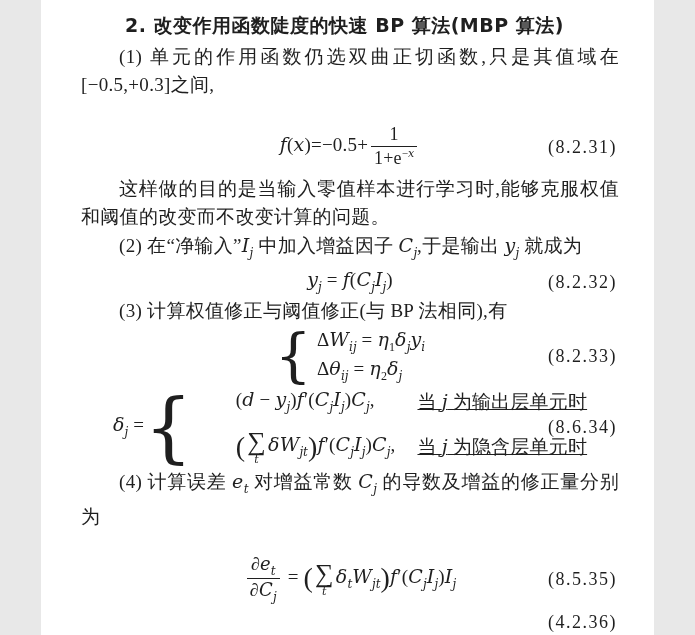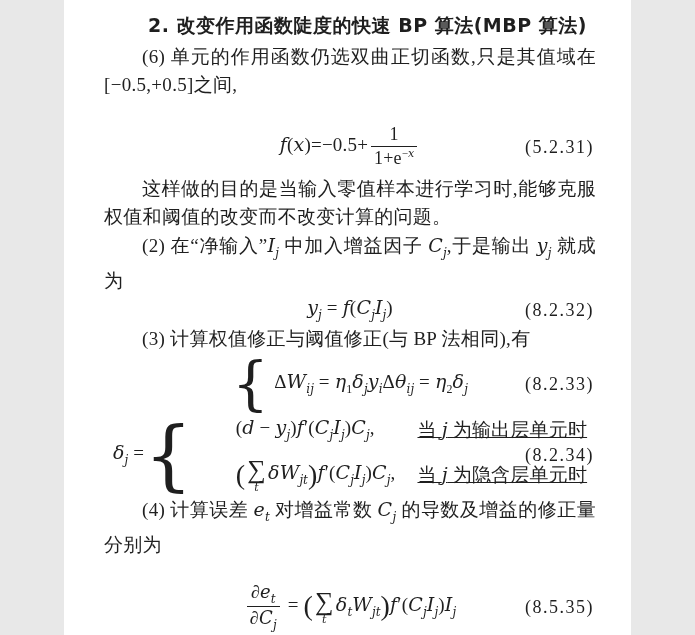--- a/index.html
+++ b/index.html
@@ -1,17 +1,17 @@
 <!DOCTYPE html>
 <html><head>
 <meta charset="utf-8">
 <style>
   html,body { margin:0; padding:0; background:#e8e8e8; }
   .page {
-    position:relative; width:567px; height:635px; margin:0 auto;
+    position:relative; width:613px; height:635px; margin:0 auto;
     background:#ffffff; color:#1f1f1f; overflow:hidden;
     font-family:"Liberation Serif","DejaVu Serif",serif;
     box-sizing:border-box; padding:8px 35px 0 40px;
   }
   .heading {
     font-family:"DejaVu Sans","Liberation Sans",sans-serif;
     font-weight:bold; font-size:19px; line-height:30px;
     padding-left:44px; margin:2px 0 3px 0; letter-spacing:0.5px;
   }
   .text {
@@ -44,44 +44,44 @@
     vertical-align:middle; margin:0 2px;
   }
   .sum .op { font-size:26px; line-height:1.05; }
   .sum .lim { font-size:11px; line-height:1; margin-top:-1px; }
   .big { font-size:28px; line-height:1; vertical-align:middle; font-weight:300; }
   .brace {
     font-family:"DejaVu Serif",serif; font-weight:200; line-height:1;
     margin-right:5px; vertical-align:middle;
   }
   .b2 { font-size:58px; } .b3 { font-size:76px; }
-  .stack { display:inline-flex; flex-direction:row; row-gap:2px; align-items:flex-start; }
+  .stack { display:inline-flex; flex-direction:column; row-gap:2px; align-items:flex-start; }
   .casegrid {
     display:inline-grid; grid-template-columns:auto auto;
     column-gap:22px; row-gap:13px; align-items:center; justify-items:start;margin-left:38px;
   }
   .cond { white-space:nowrap;text-decoration:underline; }
   .lhs { }
 </style>
 </head>
 <body>
 
 <div class="page">
 
   <div class="heading">2. 改变作用函数陡度的快速 BP 算法(MBP 算法)</div>
 
 
-  <p class="text ind">(6) 单元的作用函数仍选双曲正切函数,只是其值域在[−0.5,+0.5]之间,</p>
+  <p class="text ind">(1) 单元的作用函数仍选双曲正切函数,只是其值域在[−0.5,+0.3]之间,</p>
 
   <div class="eqrow h56">
     <span class="math"><i>f</i>(<i>x</i>)=−0.5+<span class="frac">
           <span class="num">1</span>
           <span class="den">1+e<sup>−<i>x</i></sup></span>
         </span></span>
-    <span class="eqno">(5.2.31)</span>
+    <span class="eqno">(8.2.31)</span>
   </div>
 
   <p class="text ind">这样做的目的是当输入零值样本进行学习时,能够克服权值和阈值的改变而不改变计算的问题。</p>
 
   <p class="text ind">(2) 在“净输入”<i>I</i><sub><i>j</i></sub> 中加入增益因子 <i>C</i><sub><i>j</i></sub>,于是输出 <i>y</i><sub><i>j</i></sub> 就成为</p>
 
   <div class="eqrow h30">
     <span class="math"><i>y</i><sub><i>j</i></sub> = <i>f</i>(<i>C</i><sub><i>j</i></sub><i>I</i><sub><i>j</i></sub>)</span>
     <span class="eqno">(8.2.32)</span>
   </div>
@@ -102,21 +102,21 @@
     <span class="brace b3">{</span>
     <span class="casegrid">
       <span class="math">(<i>d</i> − <i>y</i><sub><i>j</i></sub>)<i>f</i>′(<i>C</i><sub><i>j</i></sub><i>I</i><sub><i>j</i></sub>)<i>C</i><sub><i>j</i></sub>,</span>
       <span class="cond">当 <i>j</i> 为输出层单元时</span>
       <span class="math"><span class="big">(</span><span class="sum">
             <span class="op">∑</span>
             <span class="lim"><i>t</i></span>
           </span><i>δW</i><sub><i>jt</i></sub><span class="big">)</span><i>f</i>′(<i>C</i><sub><i>j</i></sub><i>I</i><sub><i>j</i></sub>)<i>C</i><sub><i>j</i></sub>,</span>
       <span class="cond">当 <i>j</i> 为隐含层单元时</span>
     </span>
-    <span class="eqno">(8.2.34)</span>
+    <span class="eqno">(8.6.34)</span>
   </div>
 
   <p class="text ind">(4) 计算误差 <i>e</i><sub><i>t</i></sub> 对增益常数 <i>C</i><sub><i>j</i></sub> 的导数及增益的修正量分别为</p>
 
   <div class="eqrow h56">
     <span class="math"><span class="frac">
           <span class="num">∂<i>e</i><sub><i>t</i></sub></span>
           <span class="den">∂<i>C</i><sub><i>j</i></sub></span>
         </span> = <span class="big">(</span><span class="sum">
           <span class="op">∑</span>

